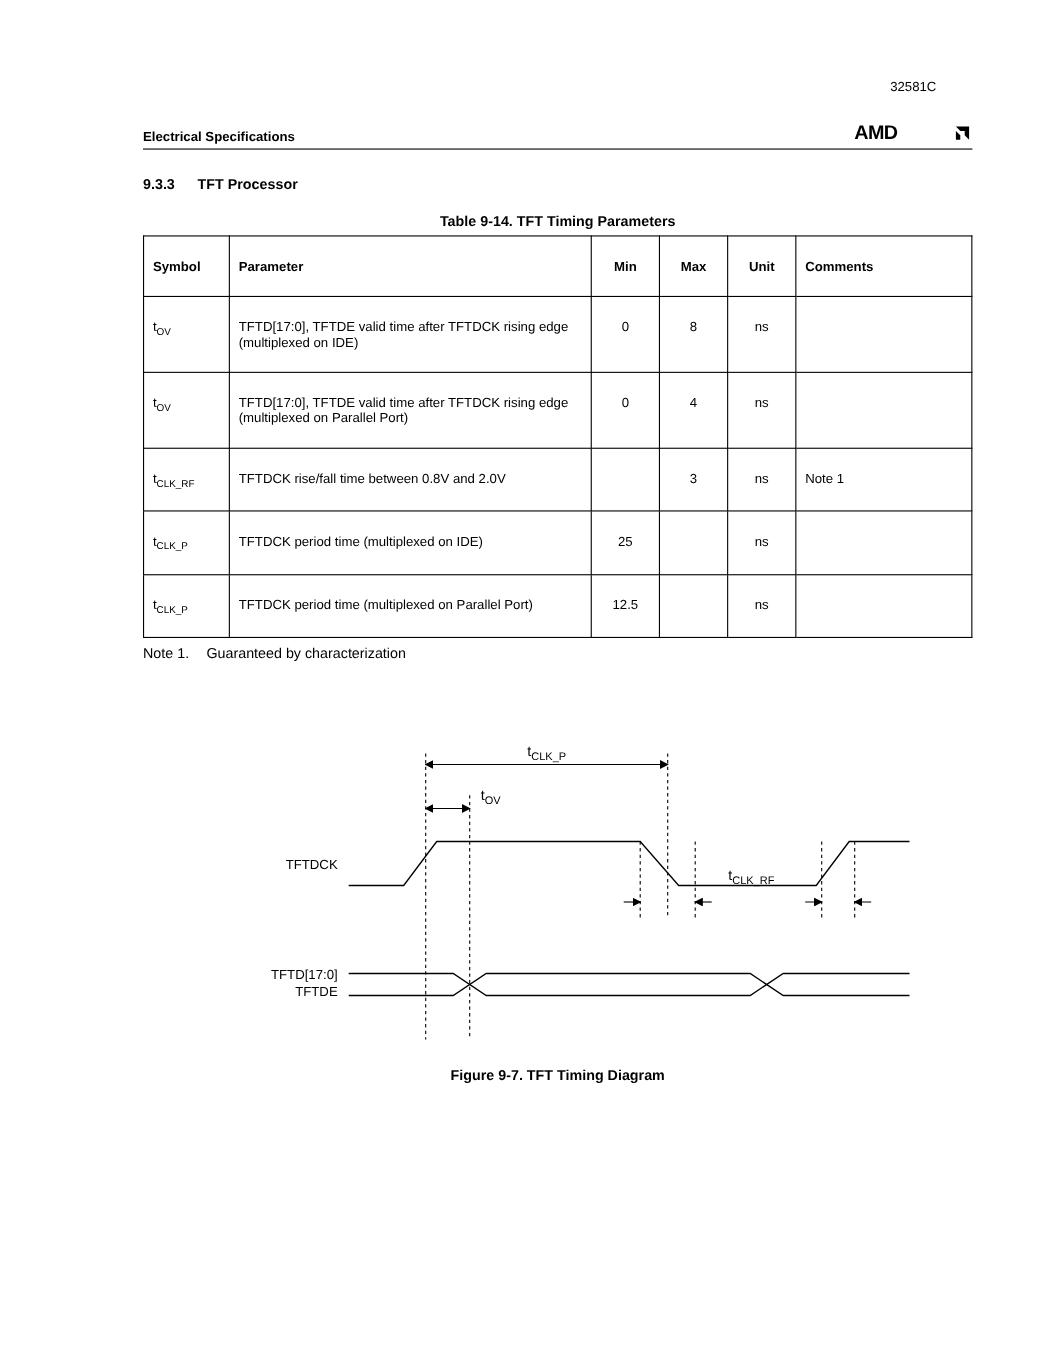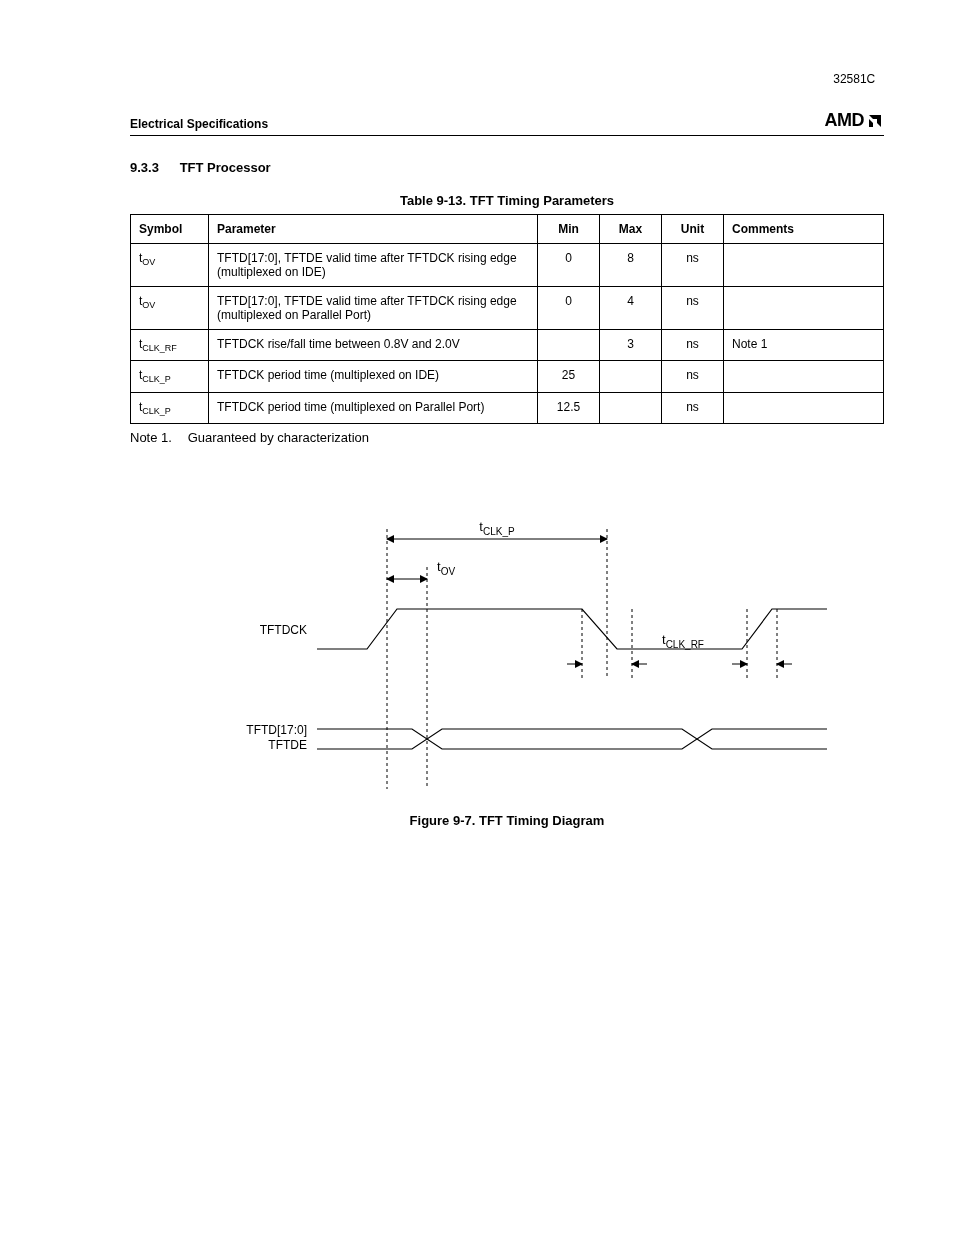--- a/index.html
+++ b/index.html
@@ -20,21 +20,21 @@
   .header {
     display: flex;
     justify-content: space-between;
     align-items: flex-end;
     border-bottom: 1.5px solid #000;
     padding-bottom: 4px;
     font-size: 12px;
   }
   .header .left { font-weight: bold; }
   .header .right { display: flex; align-items: center; gap: 24px; flex-direction: column; }
-  .logo { font-weight: 900; font-size: 18px; letter-spacing: -0.5px; display:flex; align-items:center; }
+  .logo { font-weight: 900; font-size: 18px; letter-spacing: -0.5px; display:flex; align-items:center;gap:48px; }
   .logo svg { margin-left: 2px; }
   .section-heading {
     margin-top: 24px;
     font-size: 13px;
     font-weight: bold;
   }
   .section-heading .num { display:inline-block; width: 46px; }
   .table-caption {
     text-align: center;
     font-weight: bold;
@@ -42,21 +42,21 @@
     margin-top: 18px;
     margin-bottom: 6px;
   }
   table.params {
     width: 100%;
     border-collapse: collapse;
     font-size: 12px;
   }
   table.params th, table.params td {
     border: 1px solid #000;
-    padding: 7px 8px;
+    padding: 20px 8px;
     vertical-align: top;
     text-align: left;
   }
   table.params th { font-weight: bold; }
   table.params .c-min, table.params .c-max, table.params .c-unit { text-align: center; }
   .sub { font-size: 9px; vertical-align: sub; }
   .note {
     font-size: 13px;
     margin-top: 6px;
   }
@@ -100,21 +100,21 @@
         </svg>
       </span>
     </div>
   </div>
 
   <div class="section-heading">
     <span class="num">9.3.3</span>
     <span>TFT Processor</span>
   </div>
 
-  <div class="table-caption">Table 9-13.  TFT Timing Parameters</div>
+  <div class="table-caption">Table 9-14.  TFT Timing Parameters</div>
 
   <table class="params">
     <thead>
       <tr>
         <th style="width:78px">Symbol</th>
         <th>Parameter</th>
         <th style="width:62px" class="c-min">Min</th>
         <th style="width:62px" class="c-max">Max</th>
         <th style="width:62px" class="c-unit">Unit</th>
         <th style="width:160px">Comments</th>

